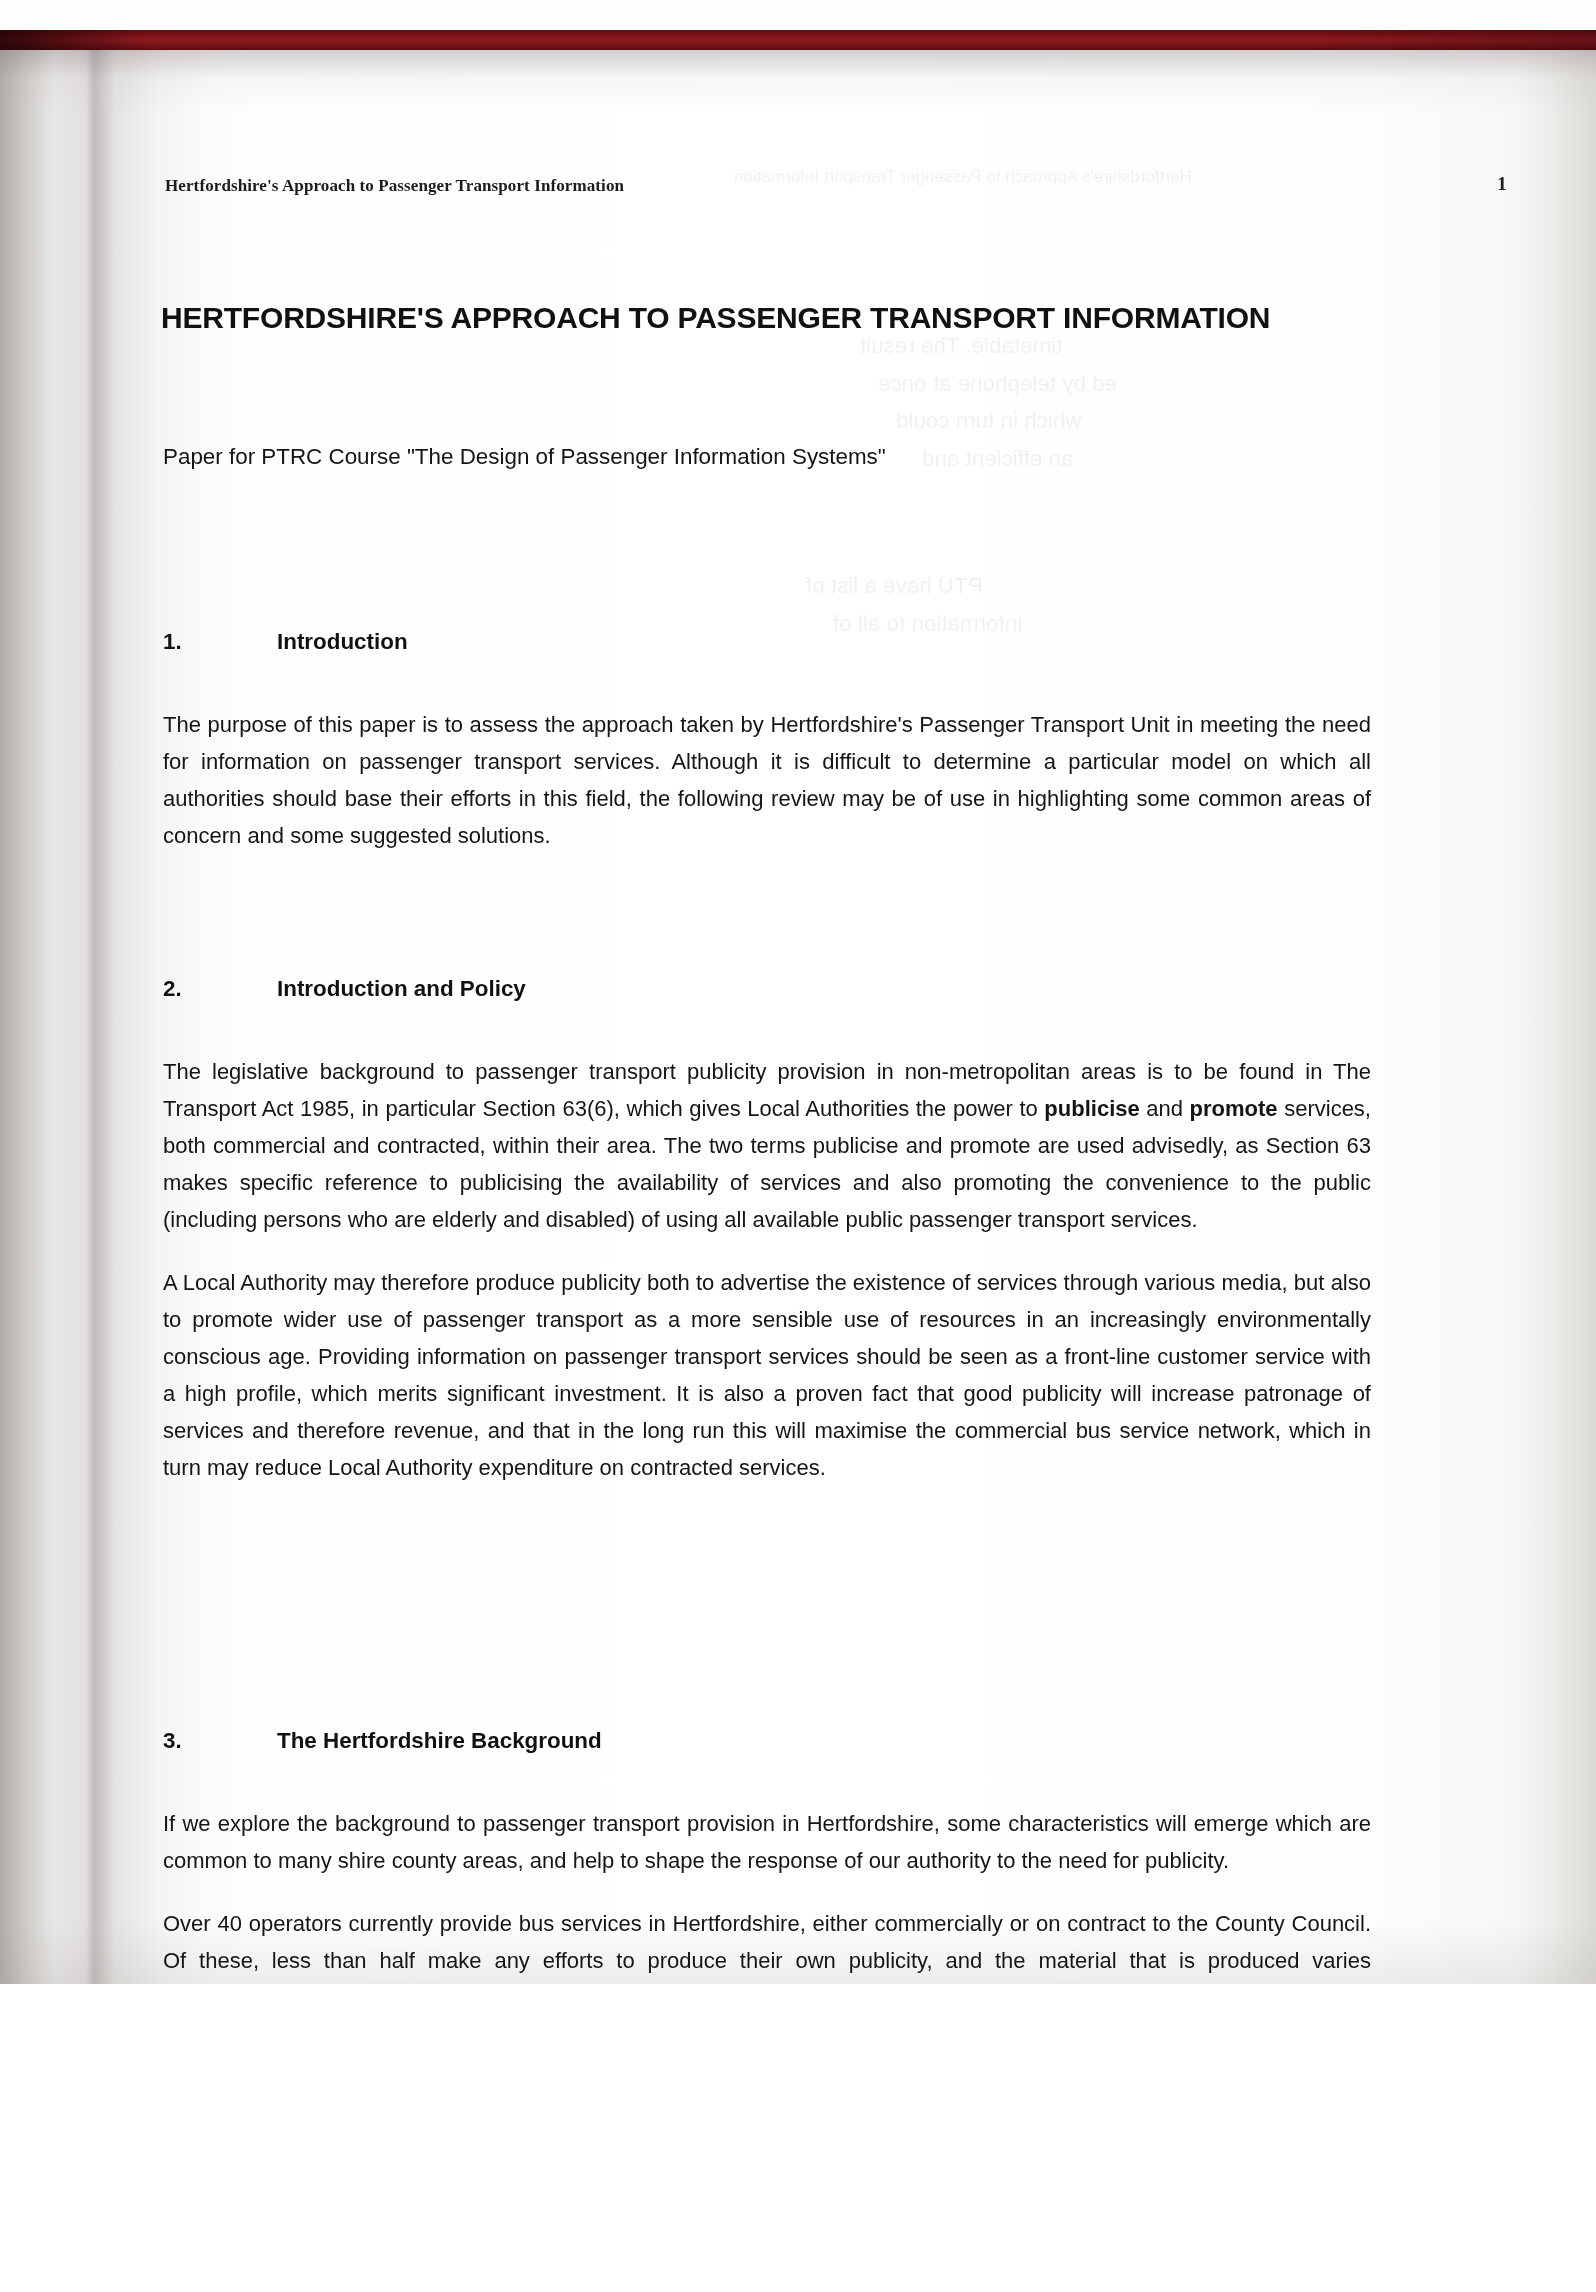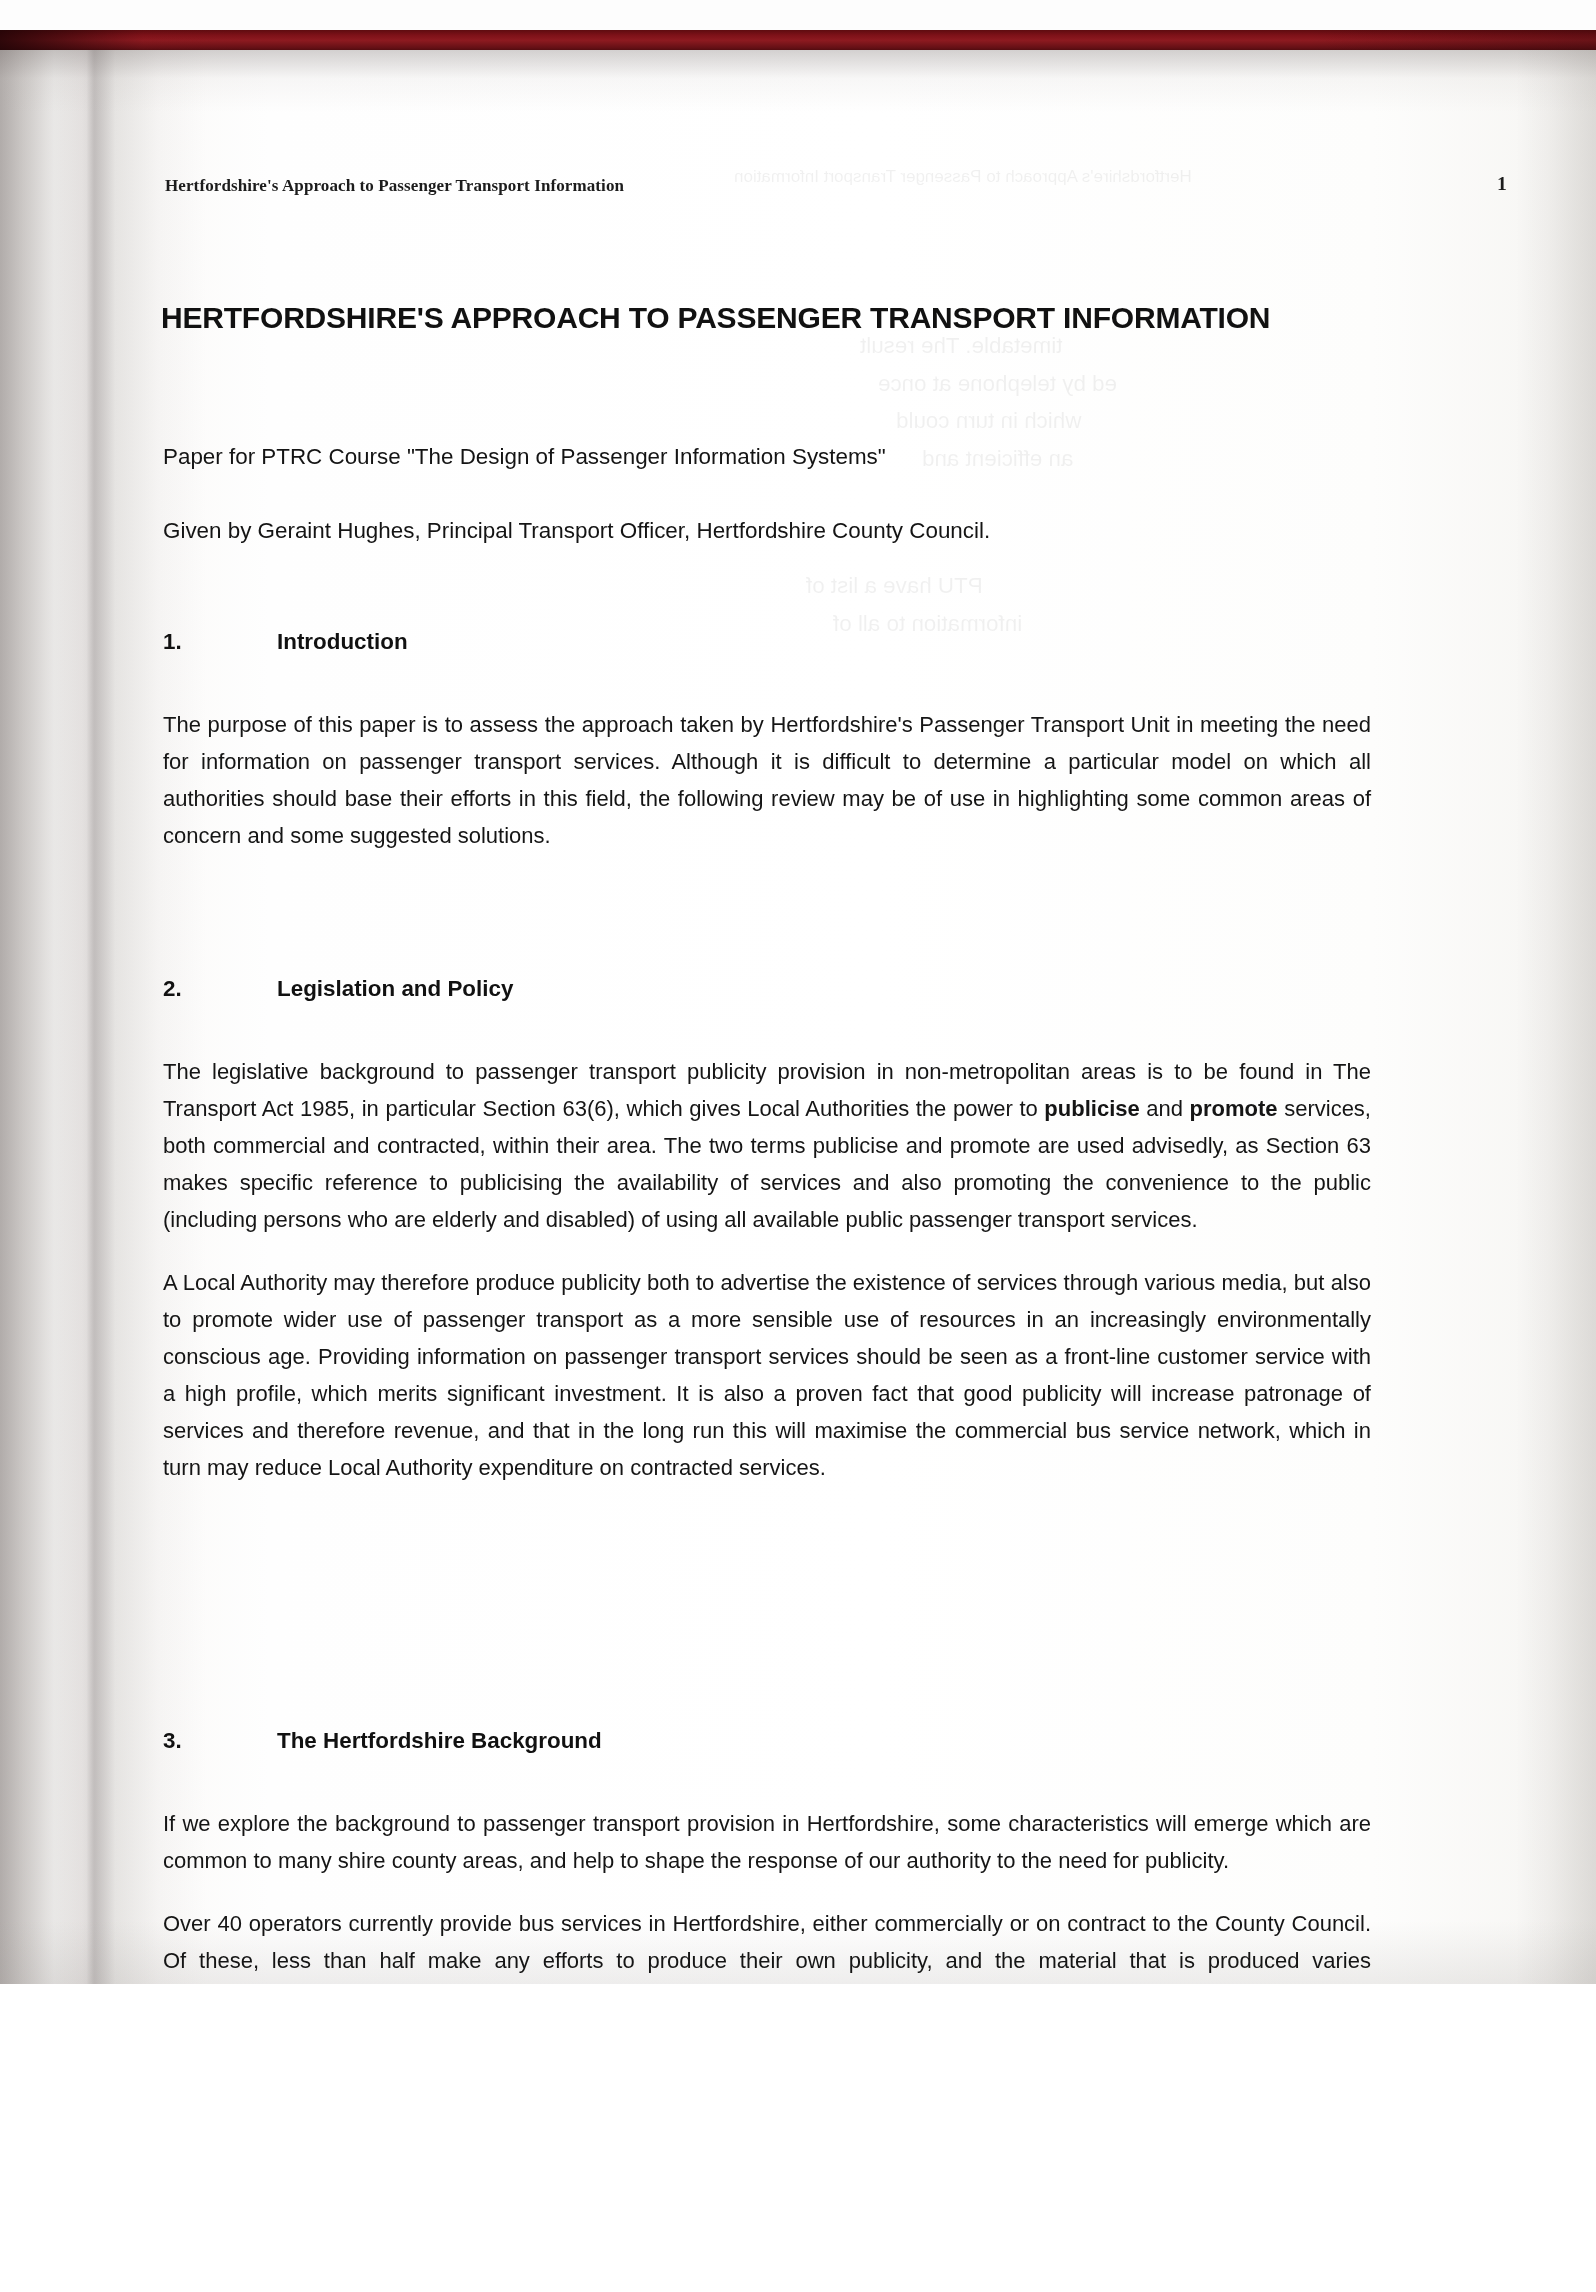--- a/index.html
+++ b/index.html
@@ -294,34 +294,33 @@
   <div class="content">
 
     <div class="running-header">Hertfordshire's Approach to Passenger Transport Information</div>
 
     <div class="page-number">1</div>
 
     <div class="doc-title">HERTFORDSHIRE'S APPROACH TO PASSENGER TRANSPORT INFORMATION</div>
 
     <div class="subtitle subtitle-1">Paper for PTRC Course "The Design of Passenger Information Systems"</div>
 
-    <div class="subtitle subtitle-2">Given by Geraint Hughes, Principal Transport Officer, Hertfordshire County Council.</div>
 
     <div class="section" style="top: 629px;">
       <div class="section-heading">
         <span class="section-num">1.</span>
         <span class="section-title">Introduction</span>
       </div>
       <div class="para last-line-natural" style="margin-top: 43px;">The purpose of this paper is to assess the approach taken by Hertfordshire's Passenger Transport Unit in meeting the need for information on passenger transport services. Although it is difficult to determine a particular model on which all authorities should base their efforts in this field, the following review may be of use in highlighting some common areas of concern and some suggested solutions.</div>
     </div>
 
     <div class="section" style="top: 976px;">
       <div class="section-heading">
         <span class="section-num">2.</span>
-        <span class="section-title">Legislation and Policy</span>
+        <span class="section-title">Introduction and Policy</span>
       </div>
       <div class="para last-line-natural" style="margin-top: 43px;">The legislative background to passenger transport publicity provision in non-metropolitan areas is to be found in The Transport Act 1985, in particular Section 63(6), which gives Local Authorities the power to <b>publicise</b> and <b>promote</b> services, both commercial and contracted, within their area. The two terms publicise and promote are used advisedly, as Section 63 makes specific reference to publicising the availability of services and also promoting the convenience to the public (including persons who are elderly and disabled) of using all available public passenger transport services.</div>
       <div class="para last-line-natural" style="margin-top: 26px;">A Local Authority may therefore produce publicity both to advertise the existence of services through various media, but also to promote wider use of passenger transport as a more sensible use of resources in an increasingly environmentally conscious age. Providing information on passenger transport services should be seen as a front-line customer service with a high profile, which merits significant investment. It is also a proven fact that good publicity will increase patronage of services and therefore revenue, and that in the long run this will maximise the commercial bus service network, which in turn may reduce Local Authority expenditure on contracted services.</div>
     </div>
 
     <div class="section" style="top: 1728px;">
       <div class="section-heading">
         <span class="section-num">3.</span>
         <span class="section-title">The Hertfordshire Background</span>
       </div>

